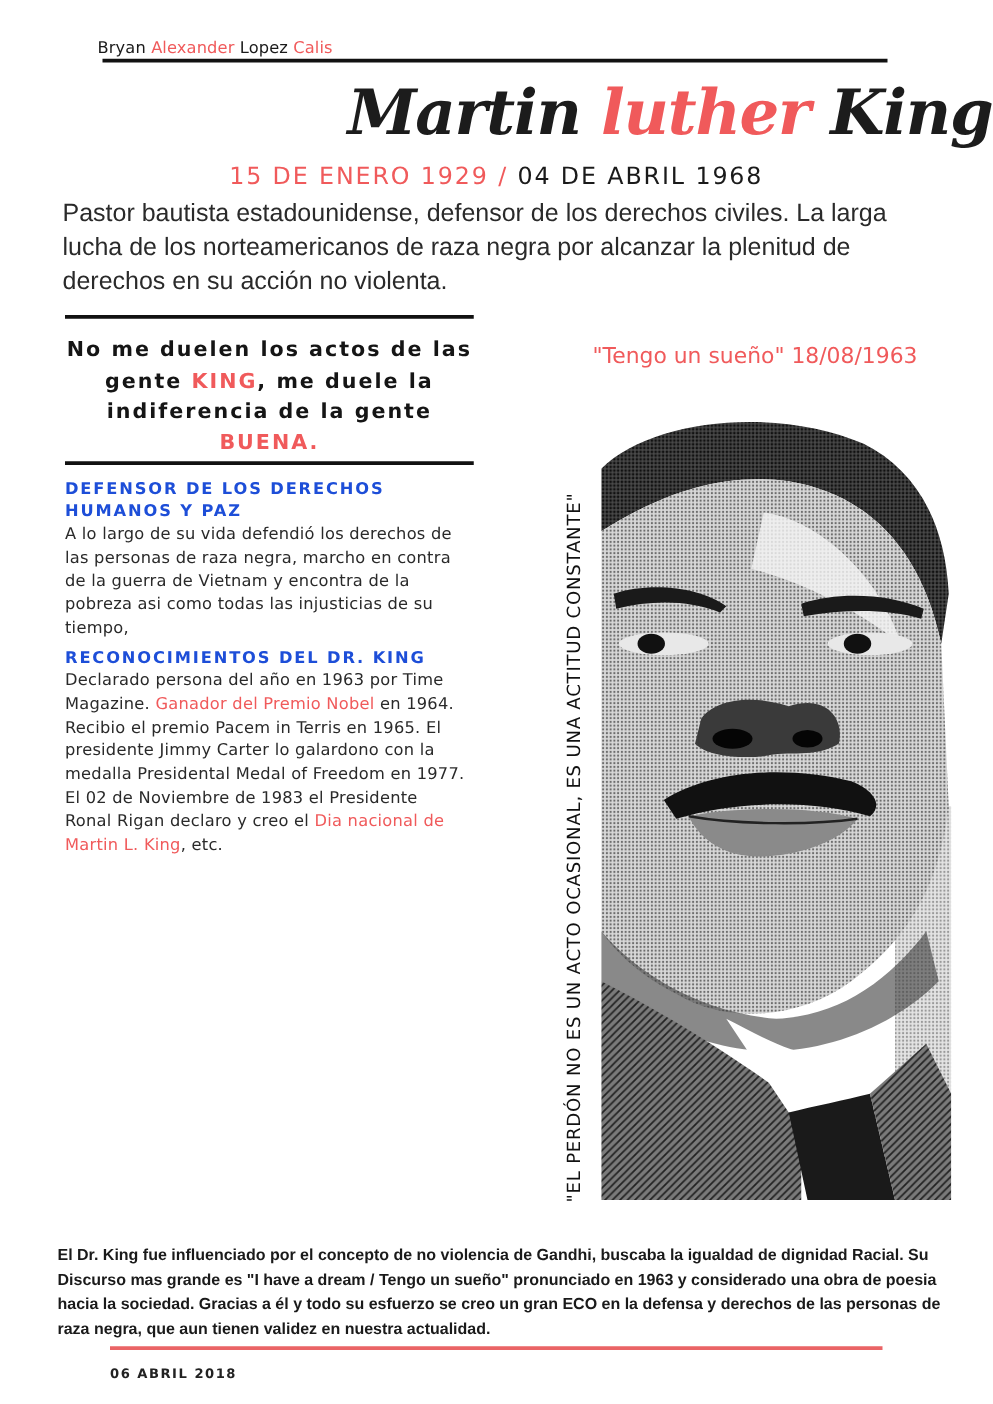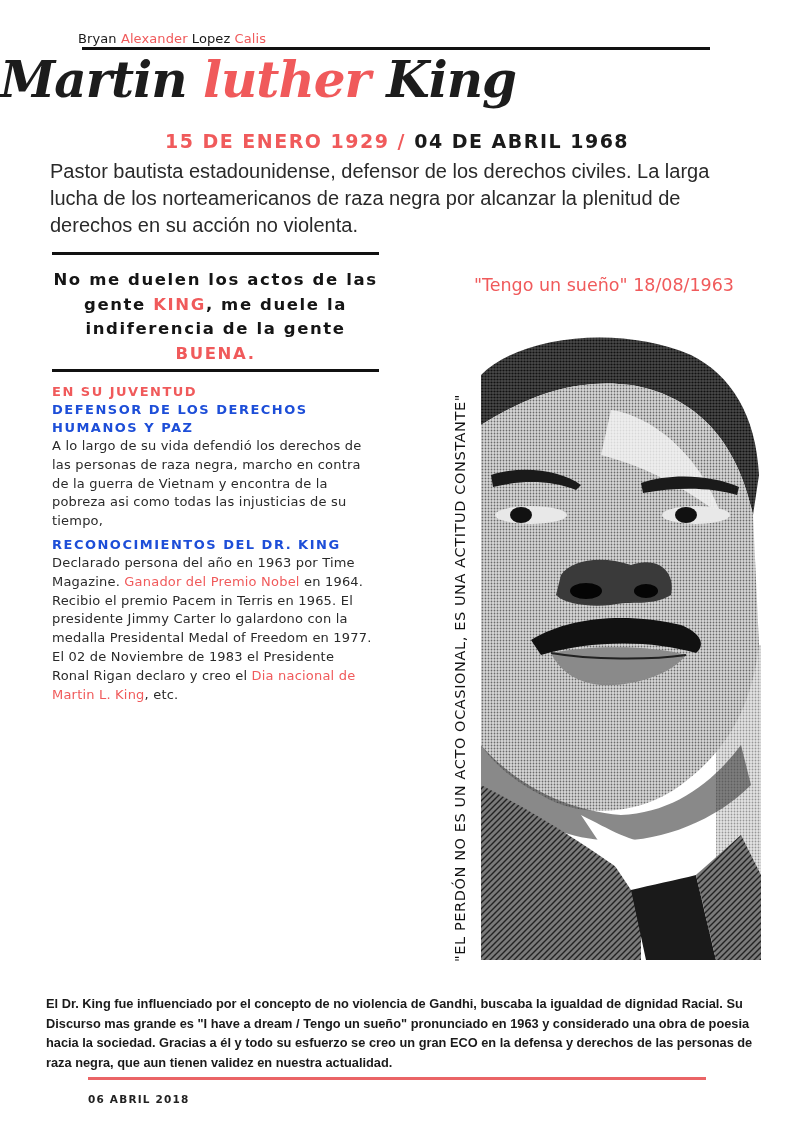--- a/index.html
+++ b/index.html
@@ -3,25 +3,25 @@
   <meta charset="utf-8">
   <style>
     * { box-sizing: border-box; margin: 0; padding: 0; }
     html, body { width: 794px; height: 1123px; background: #ffffff; overflow: hidden; }
     body { position: relative; font-family: "DejaVu Sans", sans-serif; color: #1a1a1a; }
     .red { color: #f05a5b; }
 
     .author { position: absolute; left: 78px; top: 31px; font-size: 13px; letter-spacing: 0.1px; font-family: "DejaVu Sans", sans-serif; }
     .rule-top { position: absolute; left: 82px; top: 47px; width: 628px; height: 3px; background: #111; }
 
-    .title { position: absolute; left: 0; width: 794px; top: 50px; text-align: left;
+    .title { position: absolute; left: 0; width: 794px; top: 60px; text-align: right;
       font-family: "DejaVu Serif", serif; font-style: italic; font-size: 50px; letter-spacing: -1px; color: #1c1c1c; line-height: 60px; }
 
     .dates { position: absolute; left: 0; width: 794px; top: 130px; text-align: center;
-      font-family: "DejaVu Sans", sans-serif; font-weight: bold; font-size: 19px; letter-spacing: 1.5px; }
+      font-family: "DejaVu Sans", sans-serif; font-weight: normal; font-size: 19px; letter-spacing: 1.5px; }
 
     .intro { position: absolute; left: 50px; width: 694px; top: 158px; text-align: left;
       font-family: "Liberation Sans", sans-serif; font-size: 20px; line-height: 27px; color: #2a2a2a; }
 
     .rule-q { position: absolute; left: 52px; width: 327px; height: 3px; background: #111; }
     .quote { position: absolute; left: 52px; width: 327px; top: 268px; text-align: center;
       font-family: "DejaVu Sans", sans-serif; font-weight: bold; font-size: 16.5px; letter-spacing: 1.6px; line-height: 24.5px; color: #151515; }
 
     .left-col { position: absolute; left: 52px; width: 320px; top: 383px; }
     .sec-h { font-family: "DejaVu Sans", sans-serif; font-weight: bold; font-size: 13px; letter-spacing: 1.5px; line-height: 18px; color: #1d4ed8; }
@@ -56,21 +56,20 @@
 <div class="dates"><span class="red">15 DE ENERO 1929 / </span><span>04 DE ABRIL 1968</span></div>
 
 <p class="intro">Pastor bautista estadounidense, defensor de los derechos civiles. La larga lucha de los norteamericanos de raza negra por alcanzar la plenitud de derechos en su acción no violenta.</p>
 
 <div class="rule-q" style="top:252px"></div>
 <div class="quote"><span>No me duelen los actos de las gente </span><span class="red">KING</span><span>, me duele la indiferencia de la gente </span><span class="red">BUENA.</span></div>
 <div class="rule-q" style="top:369px"></div>
 
 <div class="left-col">
   <section>
-    <h3 class="sec-h red">EN SU JUVENTUD</h3>
   </section>
   <section>
     <h3 class="sec-h">DEFENSOR DE LOS DERECHOS HUMANOS Y PAZ</h3>
     <p class="sec-p">A lo largo de su vida defendió los derechos de las personas de raza negra, marcho en contra de la guerra de Vietnam y encontra de la pobreza asi como todas las injusticias de su tiempo,</p>
   </section>
   <section>
     <h3 class="sec-h">RECONOCIMIENTOS DEL DR. KING</h3>
     <p class="sec-p"><span>Declarado persona del año en 1963 por Time Magazine. </span><span class="red">Ganador del Premio Nobel</span><span> en 1964. Recibio el premio Pacem in Terris en 1965. El presidente Jimmy Carter lo galardono con la medalla Presidental Medal of Freedom en 1977. El 02 de Noviembre de 1983 el Presidente Ronal Rigan declaro y creo el </span><span class="red">Dia nacional de Martin L. King</span><span>, etc.</span></p>
   </section>
 </div>

